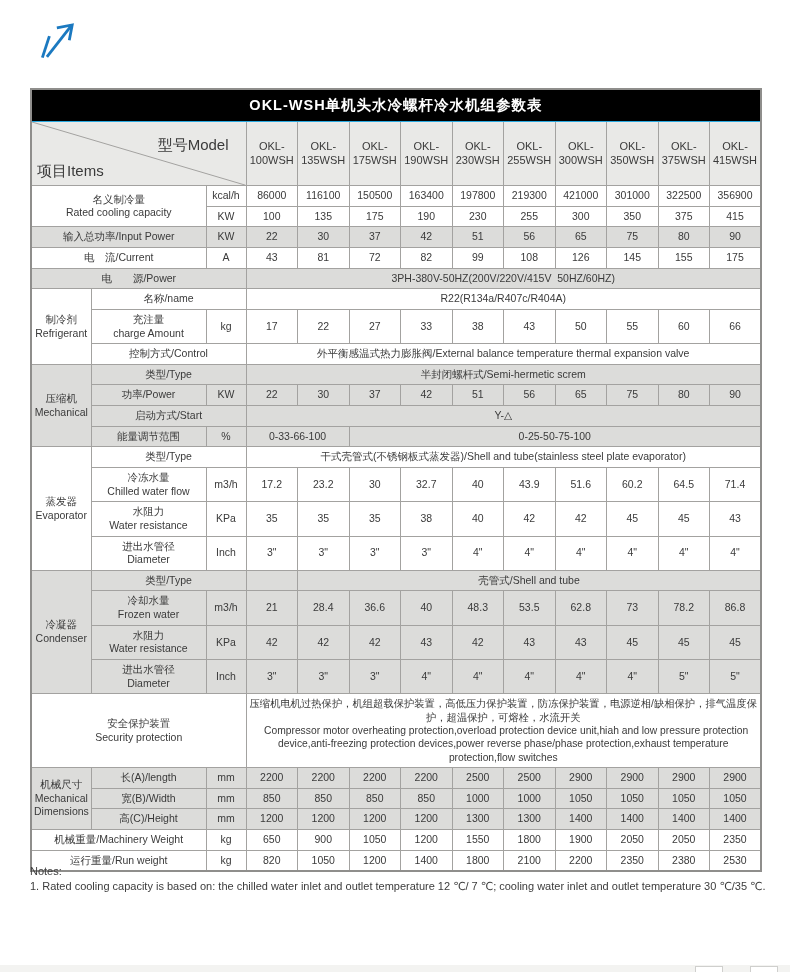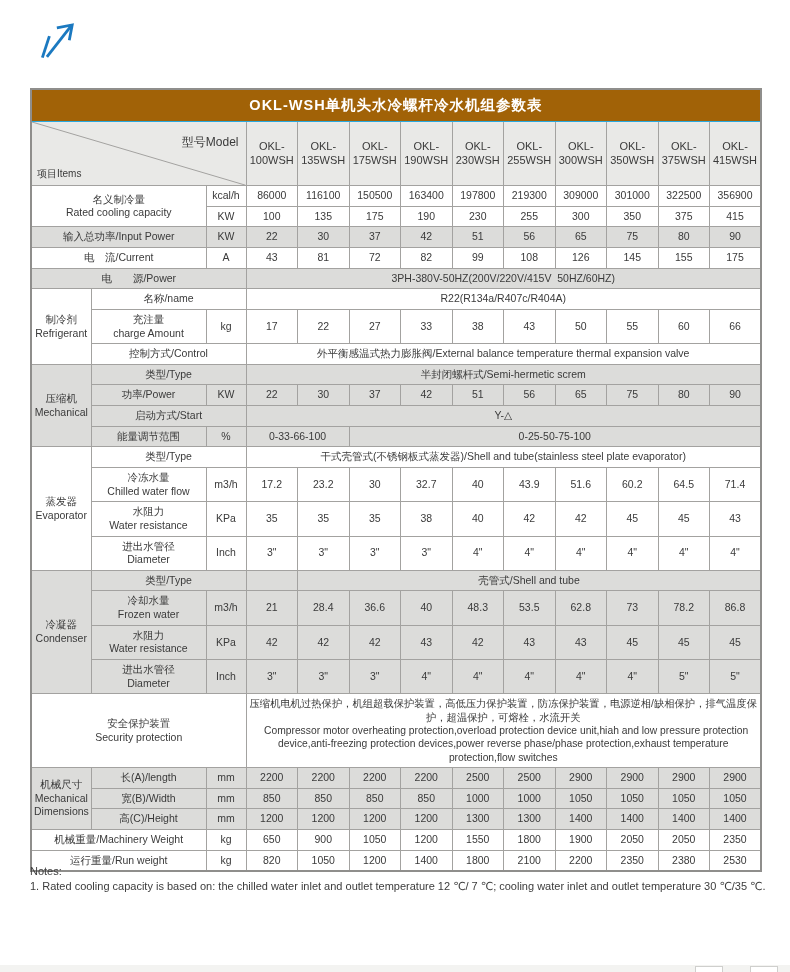--- a/index.html
+++ b/index.html
@@ -20,30 +20,30 @@
     font-size:10.5px;color:#3a3a3a;
     border:2px solid #8f8e8c;
   }
   table.spec td{
     border:1px solid #a3a2a0;
     text-align:center;vertical-align:middle;
     padding:3px 2px;line-height:1.3;white-space:pre-line;
     overflow:hidden;
   }
   tr.title-row td{
-    background:#a16207;color:#ffffff;font-size:14.5px;font-weight:600;
+    background:#000000;color:#ffffff;font-size:14.5px;font-weight:600;
     padding:6px 2px;border:1px solid #29a9e0;letter-spacing:1px;
   }
   tr.h td{background:#e9e9e7;font-size:11px;height:36px;}
   tr.g td{background:#dcdcda;}
   tr.w td{background:#ffffff;}
   td.corner{position:relative;padding:0;}
   td.corner svg{position:absolute;left:0;top:0;width:100%;height:100%;}
-  .c-items{position:absolute;left:5px;bottom:5px;font-size:10px;}
-  .c-model{position:absolute;right:7px;top:13px;font-size:12px;}
+  .c-items{position:absolute;left:5px;bottom:5px;font-size:15px;}
+  .c-model{position:absolute;right:17px;top:13px;font-size:15px;}
   td.left{text-align:left;padding:3px 5px;font-size:10.3px;line-height:1.32;}
   td.grp{line-height:1.35;}
   
   .notes{position:absolute;left:30px;top:856px;width:742px;font-size:11px;color:#3c3c3c;}
   .notes .zh{line-height:16px;}
   .notes .zh:nth-of-type(1){padding-left:14px;}
   .notes .zh:nth-of-type(2){padding-left:32px;}
   .notes .zh:nth-of-type(n+3){padding-left:44px;}
   .notes .en-label{line-height:16px;margin-top:7px;}
   .notes .en{line-height:15px;}
@@ -116,21 +116,21 @@
   <tr class="w">
         <td colspan="2" rowspan="2" class="lab">名义制冷量
 Rated cooling capacity</td>
         <td class="unit">kcal/h</td>
         <td>86000</td>
         <td>116100</td>
         <td>150500</td>
         <td>163400</td>
         <td>197800</td>
         <td>219300</td>
-        <td>309000</td>
+        <td>421000</td>
         <td>301000</td>
         <td>322500</td>
         <td>356900</td>
       </tr>
       <tr class="w">
         <td class="unit">KW</td>
         <td>100</td>
         <td>135</td>
         <td>175</td>
         <td>190</td>

